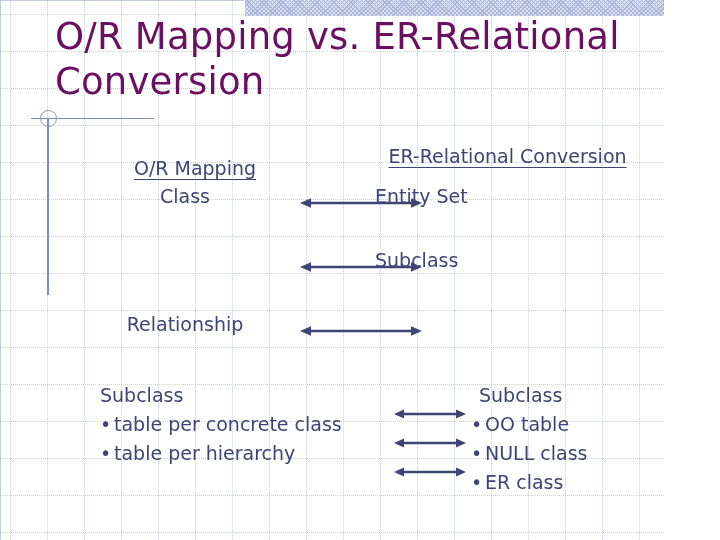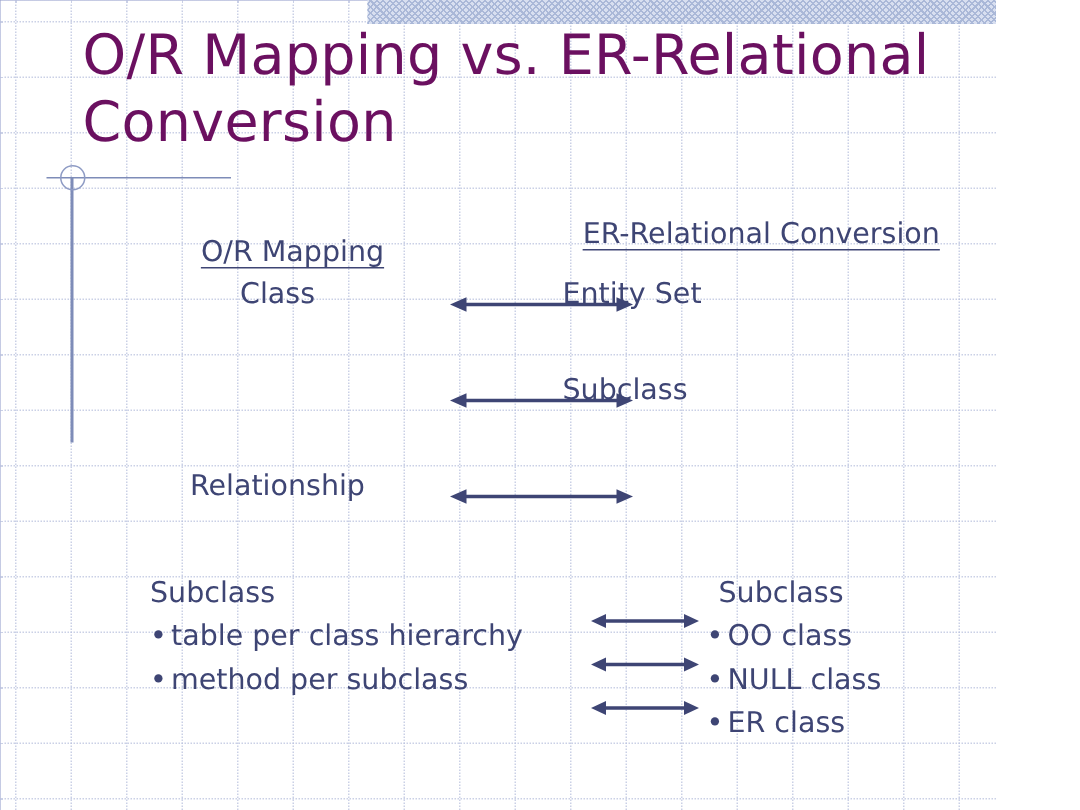--- a/index.html
+++ b/index.html
@@ -315,24 +315,24 @@
           <polygon points="122,7 111,2.2 111,11.8" fill="#3e4574"></polygon>
         </svg>
       </div>
     </div>
 
     <div class="subclass-block">
 
       <div class="sub-left">
         <div class="sub-head">Subclass</div>
         <div class="bullet-row">
-          <span class="bullet-dot">•</span><span>table per class hierarchy</span>
-        </div>
-        <div class="bullet-row">
-          <span class="bullet-dot">•</span><span>method per subclass</span>
+          <span class="bullet-dot">•</span><span>table per concrete class</span>
+        </div>
+        <div class="bullet-row">
+          <span class="bullet-dot">•</span><span>table per hierarchy</span>
         </div>
       </div>
 
       <div class="sub-arrow a1">
         <svg width="72" height="14" viewBox="0 0 72 14">
           <line x1="8" y1="7" x2="64" y2="7" stroke="#3e4574" stroke-width="2.4"></line>
           <polygon points="0,7 10,2.4 10,11.6" fill="#3e4574"></polygon>
           <polygon points="72,7 62,2.4 62,11.6" fill="#3e4574"></polygon>
         </svg>
       </div>
@@ -347,21 +347,21 @@
         <svg width="72" height="14" viewBox="0 0 72 14">
           <line x1="8" y1="7" x2="64" y2="7" stroke="#3e4574" stroke-width="2.4"></line>
           <polygon points="0,7 10,2.4 10,11.6" fill="#3e4574"></polygon>
           <polygon points="72,7 62,2.4 62,11.6" fill="#3e4574"></polygon>
         </svg>
       </div>
 
       <div class="sub-right">
         <div class="sub-head right-head">Subclass</div>
         <div class="bullet-row">
-          <span class="bullet-dot">•</span><span>OO class</span>
+          <span class="bullet-dot">•</span><span>OO table</span>
         </div>
         <div class="bullet-row">
           <span class="bullet-dot">•</span><span>NULL class</span>
         </div>
         <div class="bullet-row">
           <span class="bullet-dot">•</span><span>ER class</span>
         </div>
       </div>
 
     </div>

